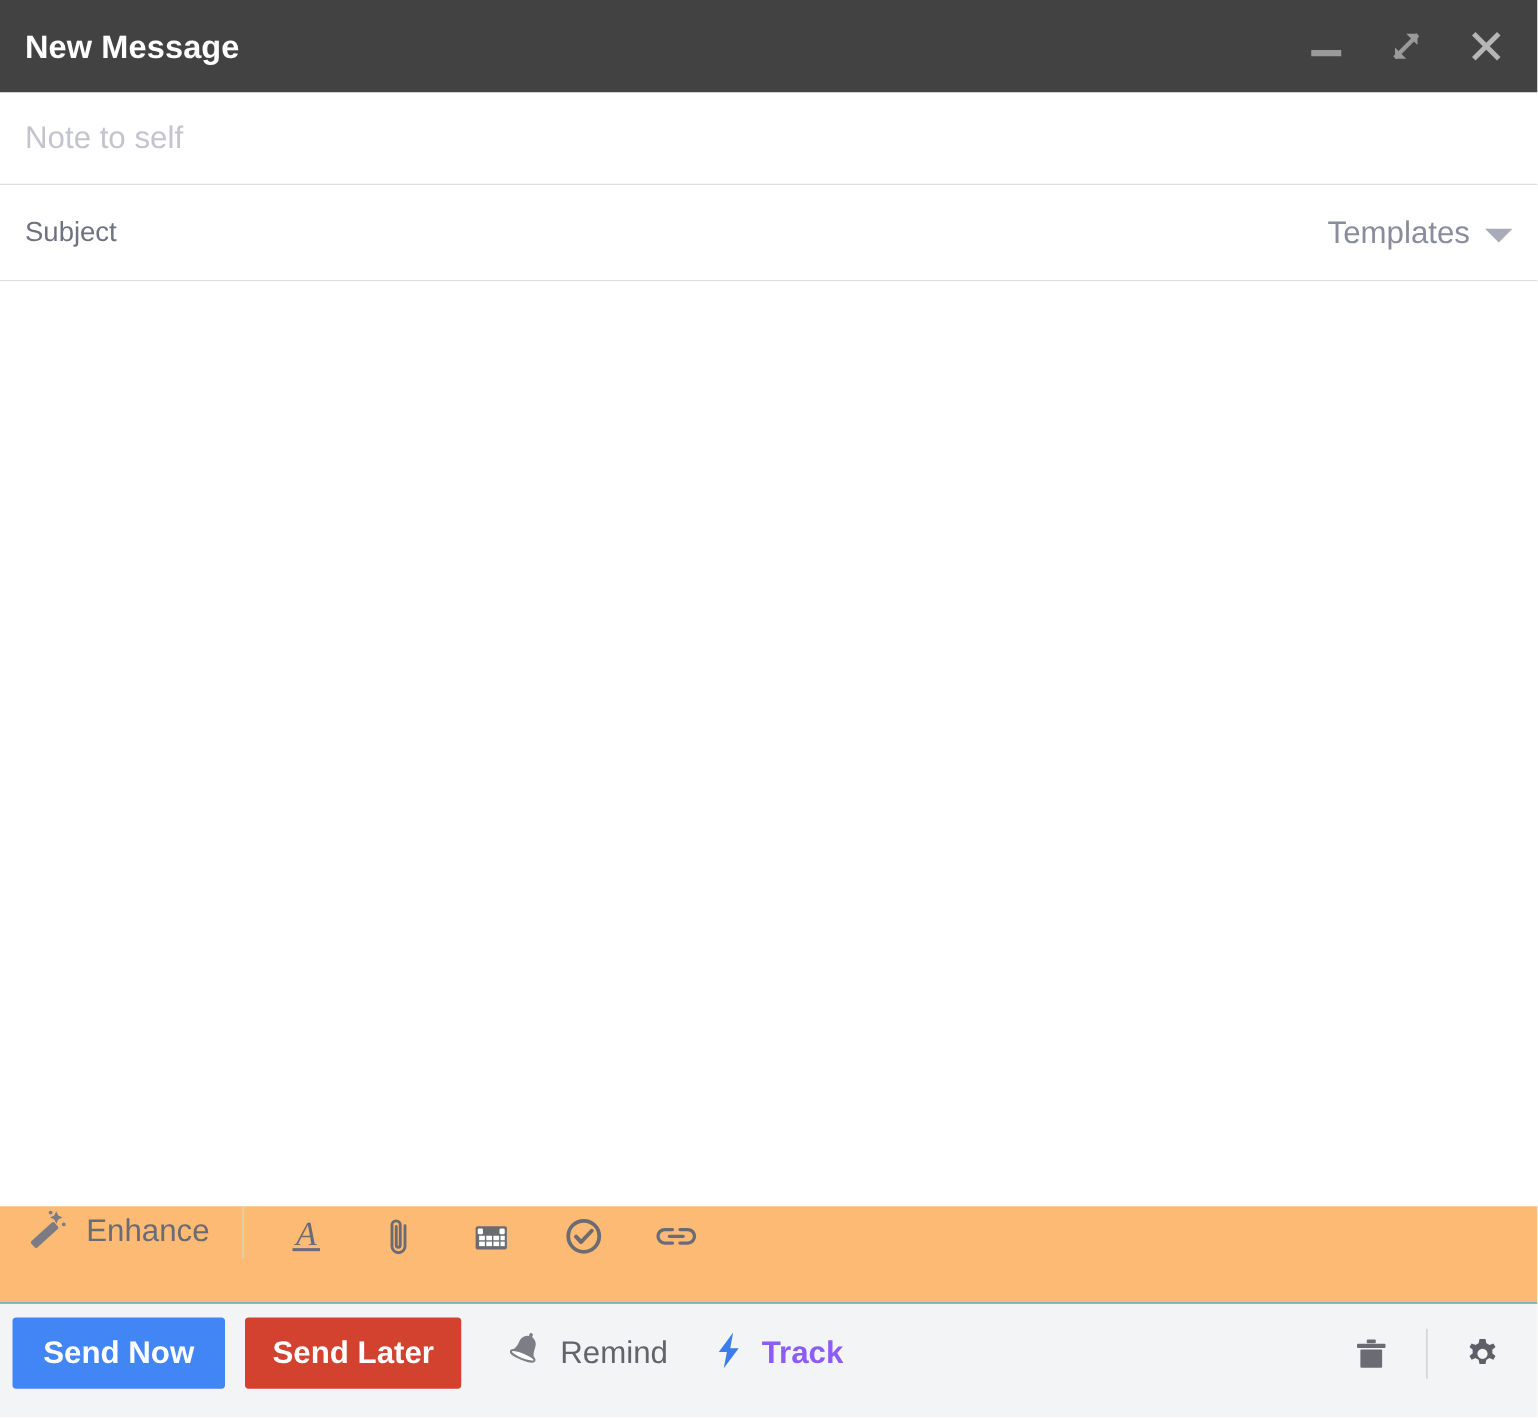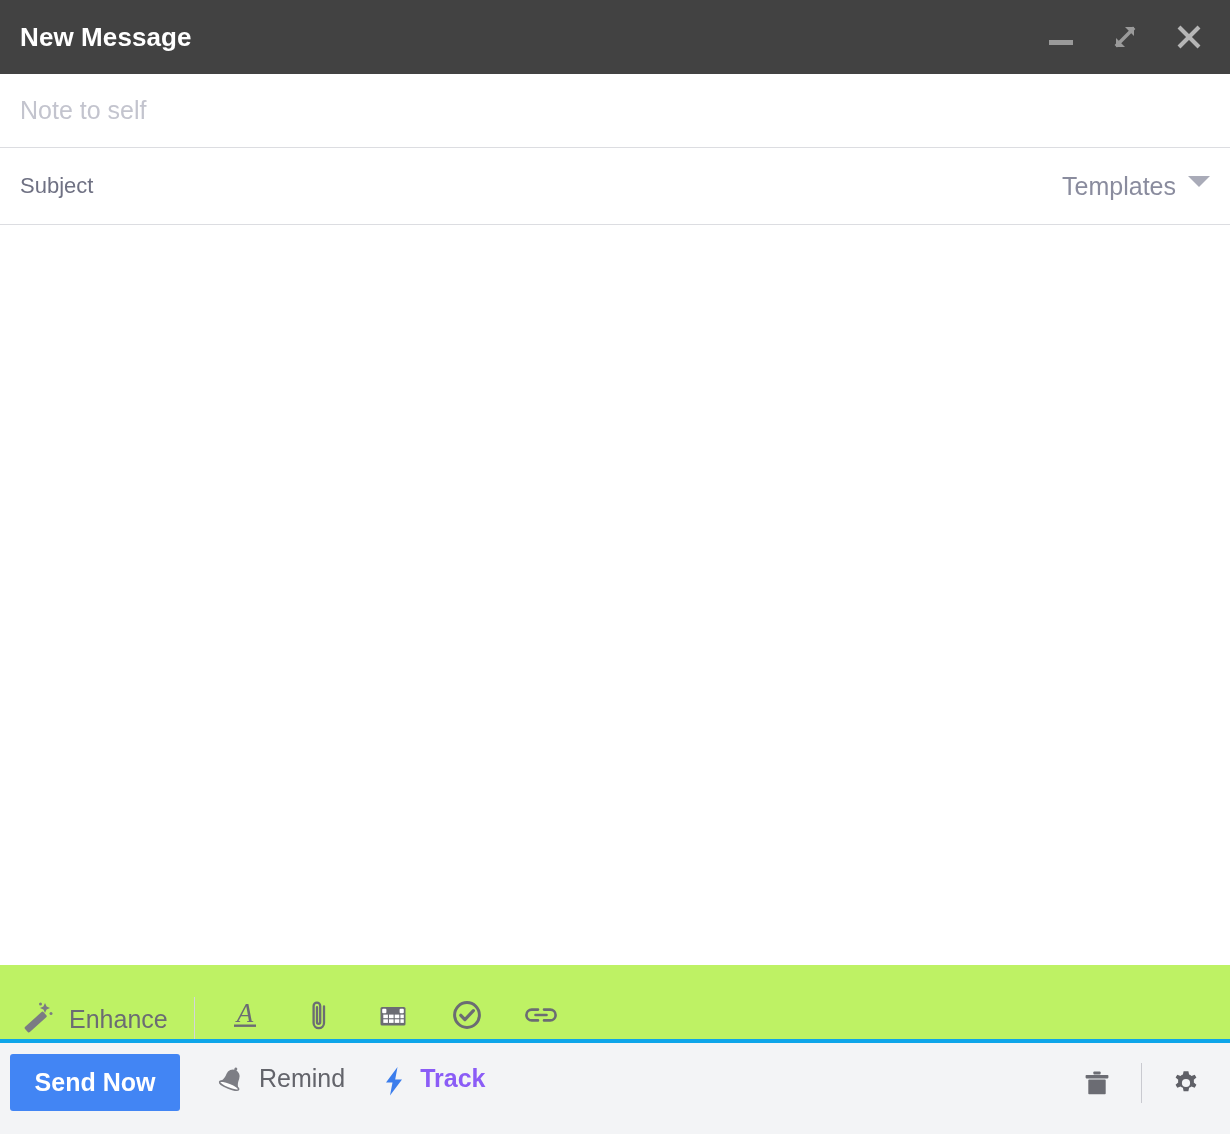--- a/index.html
+++ b/index.html
@@ -101,21 +101,21 @@
     padding: 0;
     flex: 1 1 auto;
     min-width: 0;
   }
   .subject-input::placeholder {
     color: #6f7183;
     opacity: 1;
   }
   .templates {
     display: flex;
-    align-items: flex-start;
+    align-items: center;
     gap: 12px;
     cursor: pointer;
     flex: 0 0 auto;
     padding-left: 20px;
   }
   .templates-label {
     font-size: 25px;
     color: #8a8c9e;
   }
   .caret-down {
@@ -140,24 +140,24 @@
     color: #3c3c46;
     line-height: 1.5;
   }
   .body-area::placeholder { color: #c3c4ce; opacity: 1; }
 
   
   .toolbar {
     flex: 0 0 auto;
     height: 78px;
     display: flex;
-    align-items: flex-end;
+    align-items: flex-start;
     padding: 0 20px;
-    background: #bef264;
-    border-bottom: 4px solid #0ea5e9;
+    background: #fdba74;
+    border-bottom: 1px solid #0ea5e9;
   }
   .enhance {
     display: flex;
     align-items: center;
     gap: 13px;
     cursor: pointer;
     padding-right: 26px;
   }
   .enhance-label {
     font-size: 25px;
@@ -204,20 +204,21 @@
     cursor: pointer;
     height: 57px;
     padding: 0 22px;
     line-height: 1;
   }
   .btn-send-now { background: #4285f4; min-width: 170px; }
   .btn-send-later { background: #d3412f; min-width: 166px; margin-left: 16px; }
 
   .bar-action {
     display: flex;
+    align-items: center;
     gap: 11px;
     cursor: pointer;
     margin-left: 34px;
   }
   .bar-action-label {
     font-size: 25px;
     color: #63646b;
   }
   .bar-action.track .bar-action-label {
     color: #8b5cf6;
@@ -378,20 +379,21 @@
         </span>
       </div>
 
     </div>
   </div>
 
   <div class="action-bar">
 
     <button class="btn btn-send-now">Send Now</button>
 
+    <button class="btn btn-send-later">Send Later</button>
 
     <div class="bar-action">
       <span>
         <svg width="34" height="34" viewBox="0 0 34 34">
           <g transform="rotate(22 17 17)">
             <path d="M17 5.2 a6.8 6.8 0 0 1 6.8 6.8 c0 5.4 1.7 7.6 2.9 9 H7.3 c1.2-1.4 2.9-3.6 2.9-9 A6.8 6.8 0 0 1 17 5.2 Z" fill="#7d7e85"></path>
             <rect x="15.6" y="2.6" width="2.8" height="3.4" rx="1.3" fill="#7d7e85"></rect>
             <ellipse cx="17" cy="22" rx="10.2" ry="2.6" fill="#ffffff" stroke="#7d7e85" stroke-width="1.6"></ellipse>
           </g>
         </svg>

